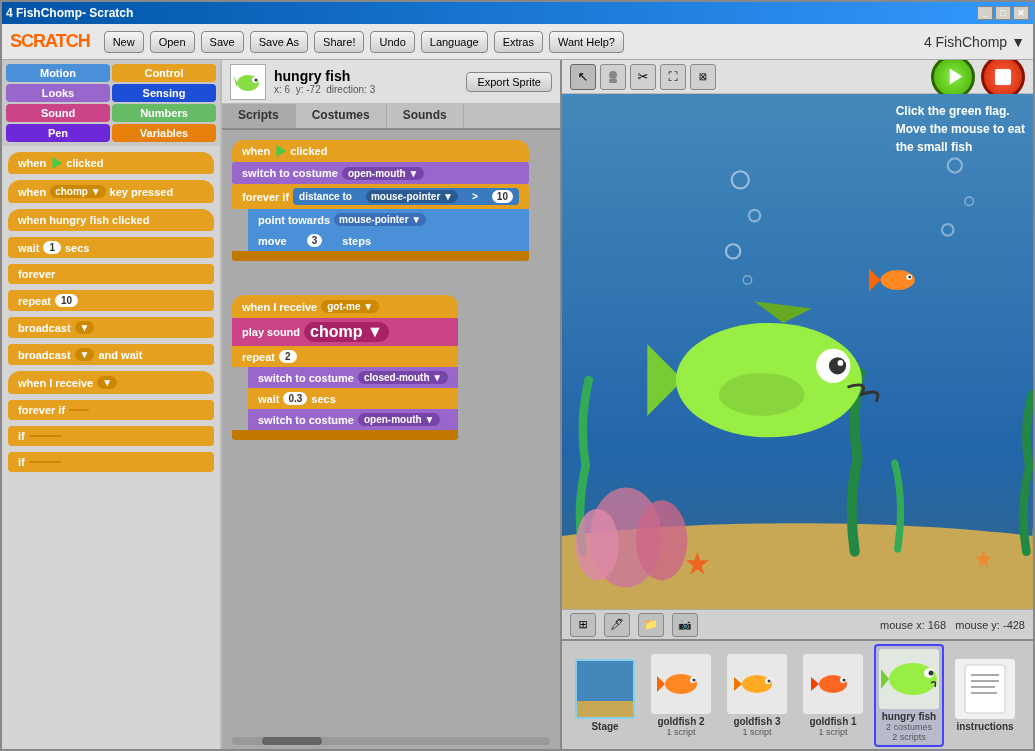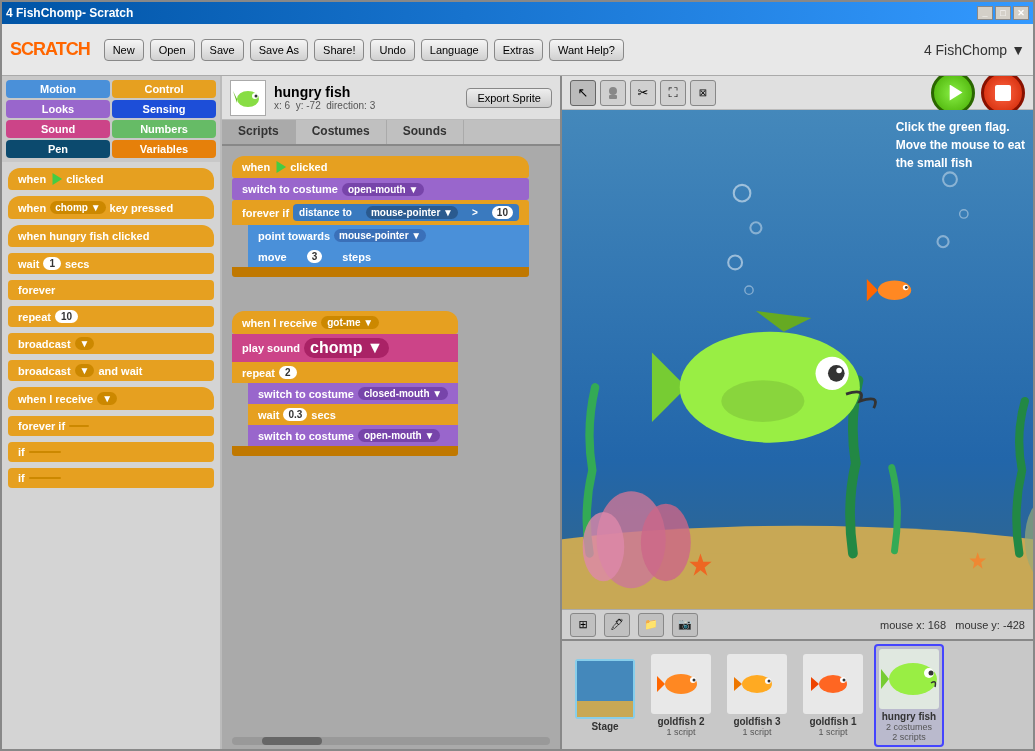--- a/index.html
+++ b/index.html
@@ -5,39 +5,39 @@
     * { box-sizing: border-box; margin: 0; padding: 0; }
     body { font-family: Arial, sans-serif; font-size: 12px; background: #ccc; width: 1035px; height: 751px; overflow: hidden; }
 
     
     #window { width: 1035px; height: 751px; background: #d4d0c8; border: 2px solid #888; display: flex; flex-direction: column; }
     #title-bar { background: linear-gradient(to right, #0054a6, #3399ff); color: white; height: 22px; display: flex; align-items: center; justify-content: space-between; padding: 0 4px; font-size: 12px; font-weight: bold; }
     #title-bar-buttons { display: flex; gap: 2px; }
     .win-btn { width: 16px; height: 14px; background: #d4d0c8; border: 1px solid #888; font-size: 9px; display: flex; align-items: center; justify-content: center; cursor: pointer; }
 
     
-    #toolbar { background: #e8e8e8; border-bottom: 1px solid #aaa; padding: 4px 8px; display: flex; align-items: center; gap: 6px; height: 52px; }
+    #toolbar { background: #e8e8e8; border-bottom: 1px solid #aaa; padding: 4px 8px; display: flex; align-items: center; gap: 6px; height: 36px; }
     .scratch-logo { font-family: Arial Black, sans-serif; font-size: 18px; font-weight: 900; color: #ff6600; margin-right: 8px; letter-spacing: -1px; }
     .toolbar-btn { background: linear-gradient(to bottom, #f5f5f5, #d0d0d0); border: 1px solid #888; border-radius: 4px; padding: 2px 8px; font-size: 11px; cursor: pointer; height: 22px; }
     #project-name { margin-left: auto; font-size: 14px; color: #333; display: flex; align-items: center; gap: 4px; }
 
     
     #main { display: flex; flex: 1; overflow: hidden; }
 
     
     #blocks-panel { width: 220px; background: #d9d9d9; display: flex; flex-direction: column; border-right: 2px solid #bbb; }
     #category-tabs { display: grid; grid-template-columns: 1fr 1fr; background: #c8c8c8; padding: 4px; gap: 2px; }
     .cat-btn { padding: 3px 6px; border-radius: 4px; font-size: 11px; font-weight: bold; cursor: pointer; text-align: center; border: none; color: white; }
     .cat-motion { background: #4a90d9; }
     .cat-control { background: #e6a020; }
     .cat-looks { background: #9966cc; }
     .cat-sensing { background: #1d4ed8; }
     .cat-sound { background: #cc4488; }
     .cat-numbers { background: #66bb66; }
-    .cat-pen { background: #0c4a6e; }
+    .cat-pen { background: #6d28d9; }
     .cat-variables { background: #e6800a; }
 
     #blocks-list { flex: 1; overflow-y: auto; padding: 6px; display: flex; flex-direction: column; gap: 6px; background: #d4d4d4; }
 
     
     #scripts-panel { width: 340px; display: flex; flex-direction: column; background: #aaa; border-right: 2px solid #888; }
     #sprite-info { background: #e0e0e0; border-bottom: 1px solid #bbb; padding: 4px 8px; display: flex; align-items: center; gap: 8px; height: 44px; }
     .sprite-thumb { width: 36px; height: 36px; background: #fff; border: 1px solid #aaa; display: flex; align-items: center; justify-content: center; }
     .sprite-thumb svg { width: 30px; height: 30px; }
     #sprite-tabs { display: flex; background: #c0c0c0; border-bottom: 2px solid #888; }
@@ -482,16 +482,28 @@
               <ellipse cx="32" cy="28" rx="24" ry="16" fill="#99ee44"></ellipse>
               <circle cx="48" cy="22" r="5" fill="white"></circle>
               <circle cx="50" cy="22" r="2.5" fill="#333"></circle>
               <path d="M50,32 Q56,28 54,36" stroke="#333" stroke-width="1.5" fill="none"></path>
             </svg>
           </div>
           <div class="sprite-name">hungry fish</div>
           <div class="sprite-info">2 costumes<br>2 scripts</div>
         </div>
 
+        <div class="sprite-item">
+          <div class="sprite-thumb-img" style="background:#f0f0f0;">
+            <svg width="56" height="56" viewBox="0 0 56 56">
+              <rect x="8" y="4" width="40" height="48" rx="3" fill="white" stroke="#ccc"></rect>
+              <line x1="14" y1="14" x2="42" y2="14" stroke="#aaa" stroke-width="2"></line>
+              <line x1="14" y1="20" x2="42" y2="20" stroke="#aaa" stroke-width="2"></line>
+              <line x1="14" y1="26" x2="38" y2="26" stroke="#aaa" stroke-width="2"></line>
+              <line x1="14" y1="32" x2="40" y2="32" stroke="#aaa" stroke-width="2"></line>
+            </svg>
+          </div>
+          <div class="sprite-name">instructions</div>
+        </div>
       </div>
     </div>
   </div>
 </div>
 
 </body></html>

